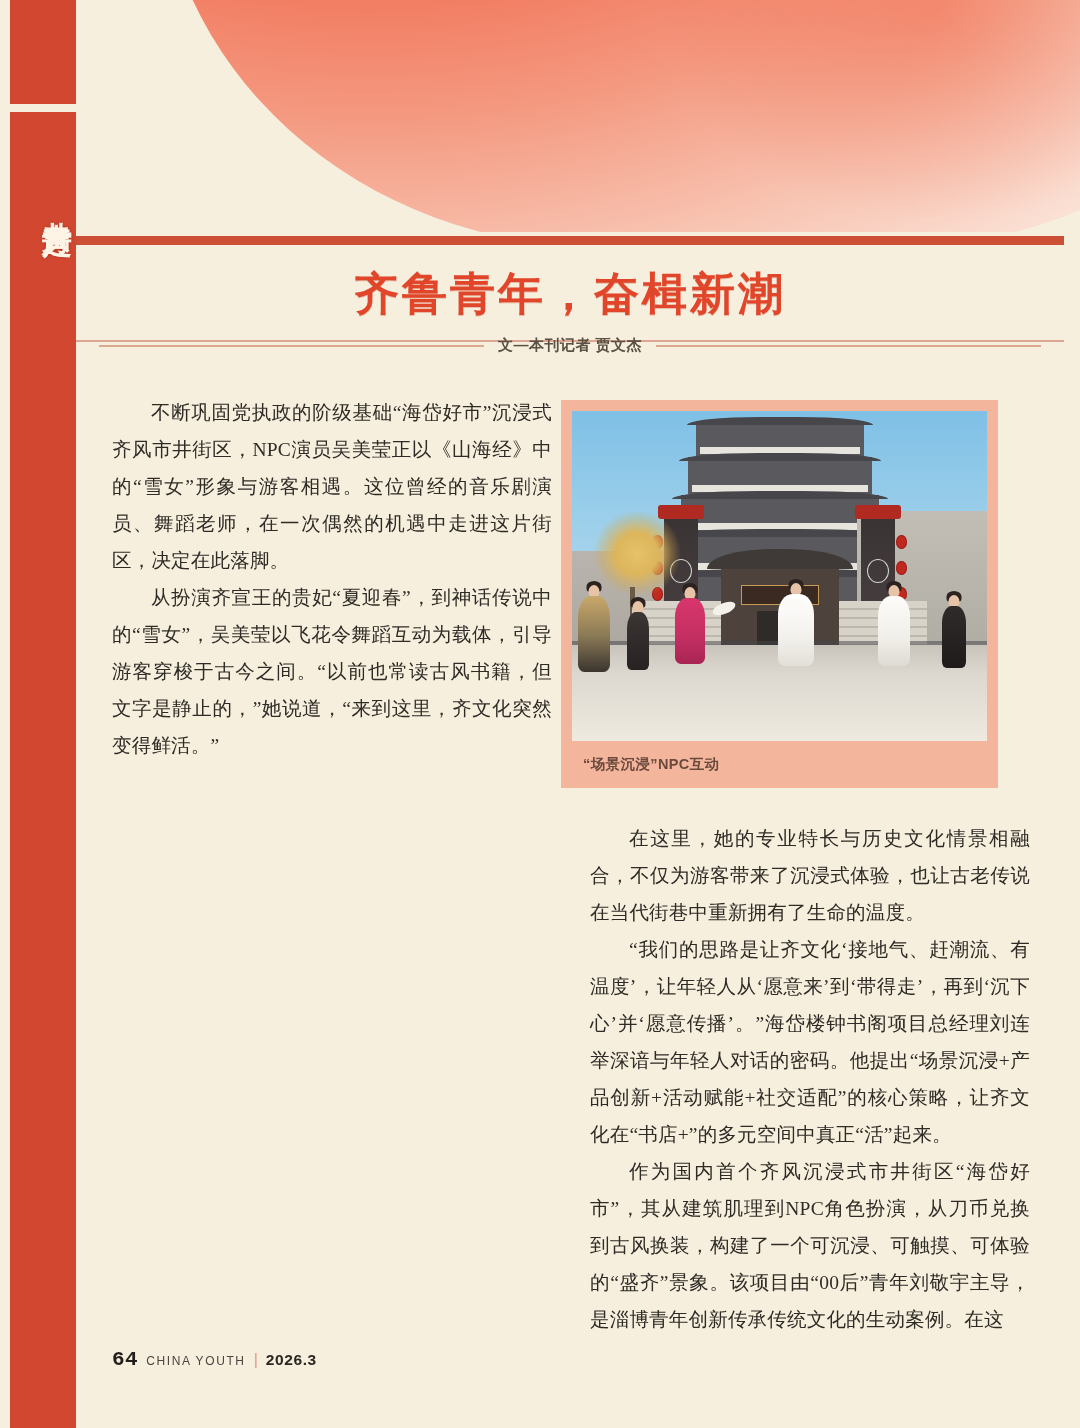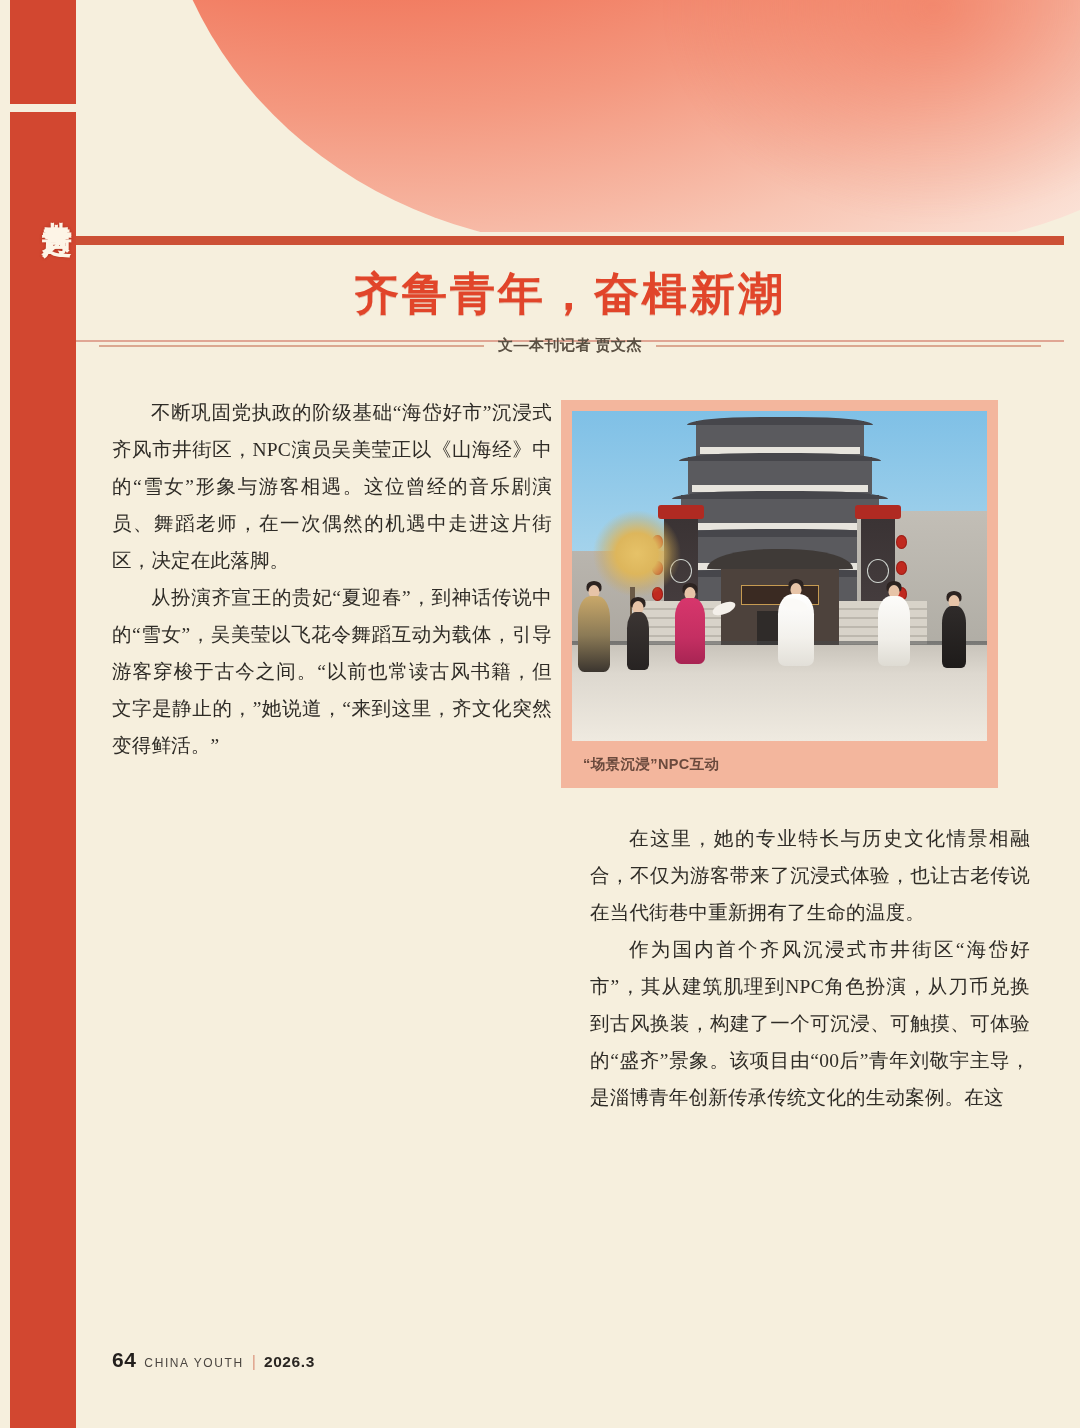--- a/index.html
+++ b/index.html
@@ -343,21 +343,21 @@
   .footer {
     position: absolute;
     left: 112px;
     top: 1348px;
     display: flex;
     align-items: baseline;
     gap: 8px;
     font-family: "Liberation Sans", sans-serif;
   }
   .folio {
-    font-size: 21px; font-weight: 700; color: #231f1c; letter-spacing: .5px;
+    font-size: 21px; font-weight: 700; color: #231f1c; letter-spacing: .5px; font-family: Liberation Mono, monospace;
   }
   .mag {
     font-size: 12px; color: #4a4540; letter-spacing: 1.6px; font-weight: 500;
   }
   .sep { color: #dc9a84; font-size: 16px; }
   .issue {
     font-size: 15.5px; color: #2a2622; letter-spacing: .6px; font-weight: 600;
   }
 </style>
 </head>
@@ -481,20 +481,21 @@
     <div class="caption">“场景沉浸”NPC互动</div>
   </div>
 
   <div class="col col-left">
     <p>不断巩固党执政的阶级基础“海岱好市”沉浸式齐风市井街区，NPC演员吴美莹正以《山海经》中的“雪女”形象与游客相遇。这位曾经的音乐剧演员、舞蹈老师，在一次偶然的机遇中走进这片街区，决定在此落脚。</p>
     <p>从扮演齐宣王的贵妃“夏迎春”，到神话传说中的“雪女”，吴美莹以飞花令舞蹈互动为载体，引导游客穿梭于古今之间。“以前也常读古风书籍，但文字是静止的，”她说道，“来到这里，齐文化突然变得鲜活。”</p>
   </div>
 
   <div class="col col-right">
     <p>在这里，她的专业特长与历史文化情景相融合，不仅为游客带来了沉浸式体验，也让古老传说在当代街巷中重新拥有了生命的温度。</p>
+    <p>“我们的思路是让齐文化‘接地气、赶潮流、有温度’，让年轻人从‘愿意来’到‘带得走’，再到‘沉下心’并‘愿意传播’。”海岱楼钟书阁项目总经理刘连举深谙与年轻人对话的密码。他提出“场景沉浸+产品创新+活动赋能+社交适配”的核心策略，让齐文化在“书店+”的多元空间中真正“活”起来。</p>
     <p>作为国内首个齐风沉浸式市井街区“海岱好市”，其从建筑肌理到NPC角色扮演，从刀币兑换到古风换装，构建了一个可沉浸、可触摸、可体验的“盛齐”景象。该项目由“00后”青年刘敬宇主导，是淄博青年创新传承传统文化的生动案例。在这</p>
   </div>
 
   <div class="footer">
     <span class="folio">64</span>
     <span class="mag">CHINA YOUTH</span>
     <span class="sep">|</span>
     <span class="issue">2026.3</span>
   </div>
 

